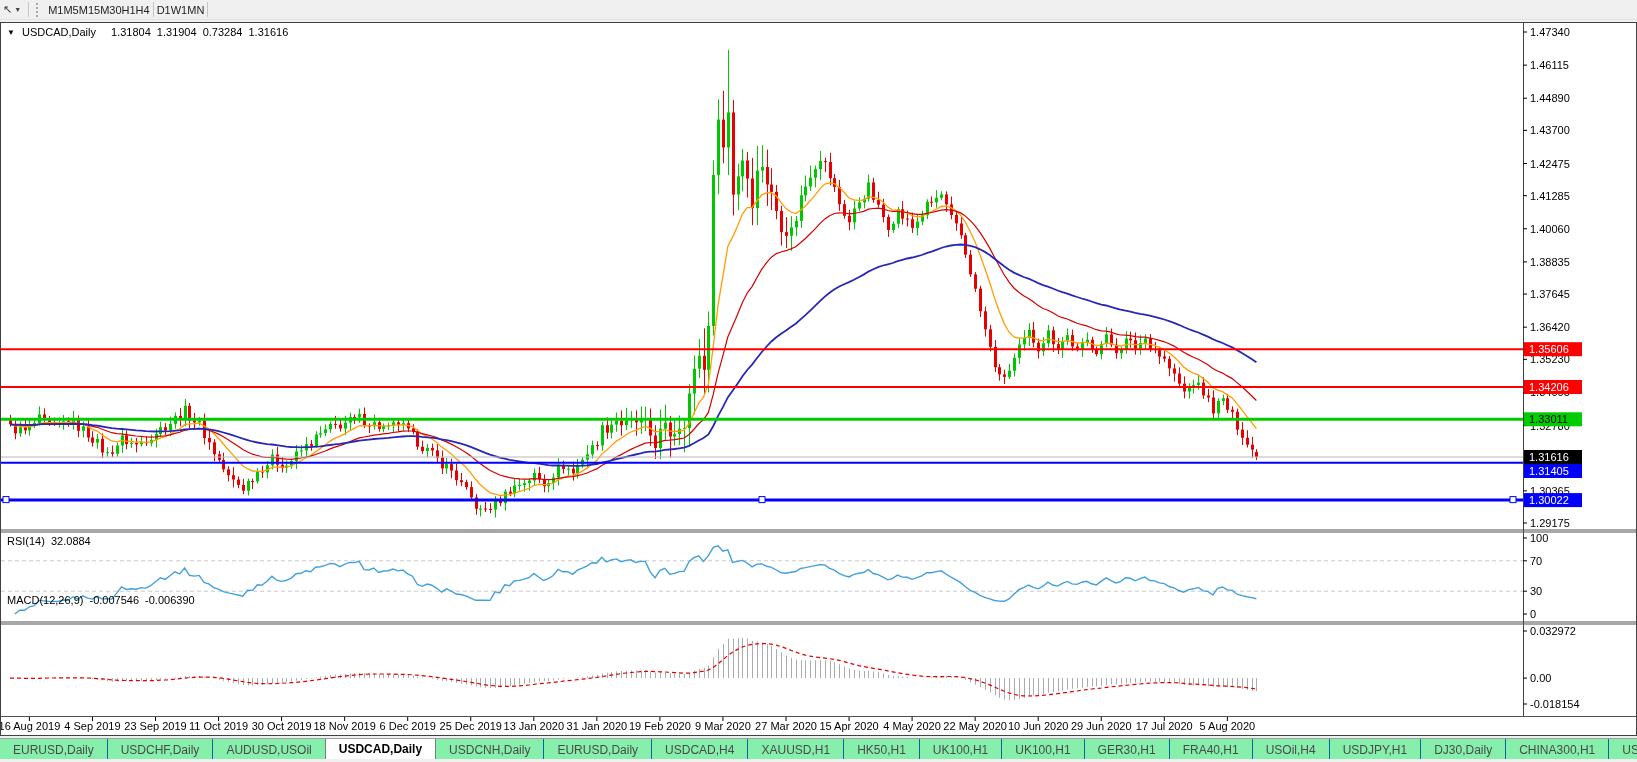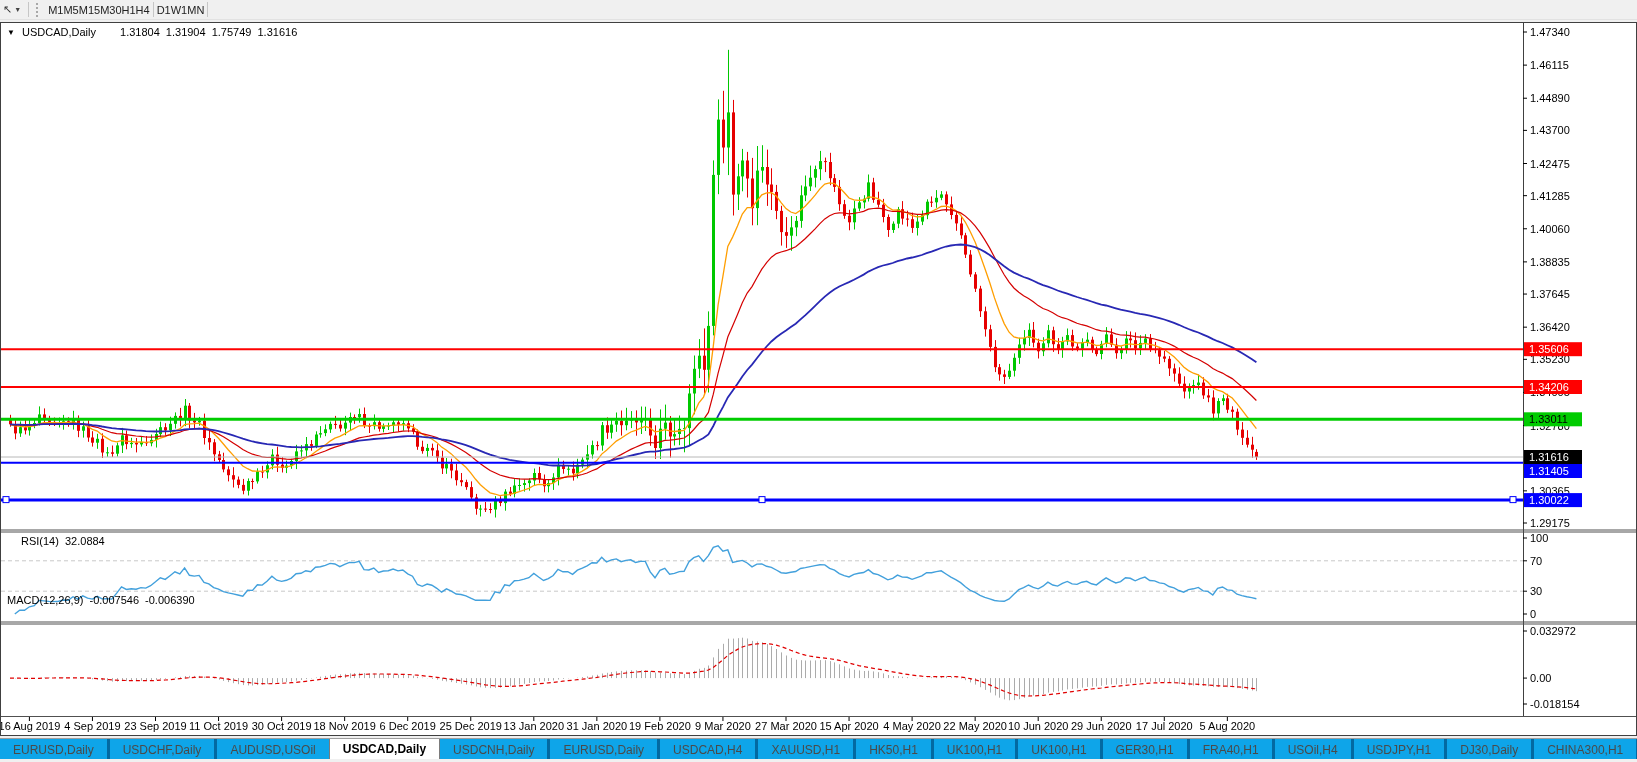--- a/index.html
+++ b/index.html
@@ -22,25 +22,25 @@
   
   #chart-svg{position:absolute;top:0;left:0;z-index:1;}
   svg{font-family:"Liberation Sans",sans-serif;}
   
   .overlay{position:absolute;z-index:2;font-size:11px;color:#000;white-space:nowrap;}
   .overlay .marker{font-size:8px;vertical-align:1px;margin-right:4px;}
   .overlay span{margin-right:3px;}
   
   .tabbar{
     position:absolute;left:0;right:0;top:738px;height:21px;z-index:3;
-    background:#0ea5e9;border-top:1px solid #9e9e9e;
+    background:#86efac;border-top:1px solid #9e9e9e;
     display:flex;align-items:stretch;font-size:12px;color:#4a4a4a;overflow:hidden;
   }
   .tab{display:flex;align-items:center;padding:0 13px;cursor:default;}
-  .tab + .tab{border-left:3px solid #0369a1;}
+  .tab + .tab{border-left:1px solid #0369a1;}
   .tab.active{
     background:#fff;border:1px solid #7c7c7c;border-bottom:1px solid #fff;
     margin-top:-2px;font-weight:bold;color:#000;
   }
   .tab.active + .tab{border-left:none;}
   .statusbar{position:absolute;left:0;right:0;bottom:0;height:3px;background:#f0f0f0;z-index:3;}
 </style>
 </head>
 <body>
 
@@ -972,27 +972,27 @@
     <line x1="1164.3" y1="717" x2="1164.3" y2="721" stroke="#000"></line>
     <text x="1164.3" y="730" font-size="11" fill="#000" text-anchor="middle">17 Jul 2020</text>
     <line x1="1227.35" y1="717" x2="1227.35" y2="721" stroke="#000"></line>
     <text x="1227.35" y="730" font-size="11" fill="#000" text-anchor="middle">5 Aug 2020</text>
     <rect x="0.5" y="22.5" width="1636" height="713" fill="none" stroke="#404040"></rect>
   </svg>
 
 <div class="overlay" style="left:7px;top:26px;">
   <span class="marker">▼</span>
   <span>USDCAD,Daily</span>
-  <span style="margin-left:18px">1.31804</span>
+  <span style="margin-left:9px">1.31804</span>
   <span>1.31904</span>
-  <span>1.75749</span>
+  <span>0.73284</span>
   <span>1.31616</span>
 </div>
 
-<div class="overlay" style="left:21px;top:535px;">
+<div class="overlay" style="left:7px;top:535px;">
   <span>RSI(14)</span>
   <span>32.0884</span>
 </div>
 
 <div class="overlay" style="left:7px;top:594px;">
   <span>MACD(12,26,9)</span>
   <span>-0.007546</span>
   <span>-0.006390</span>
 </div>
 

